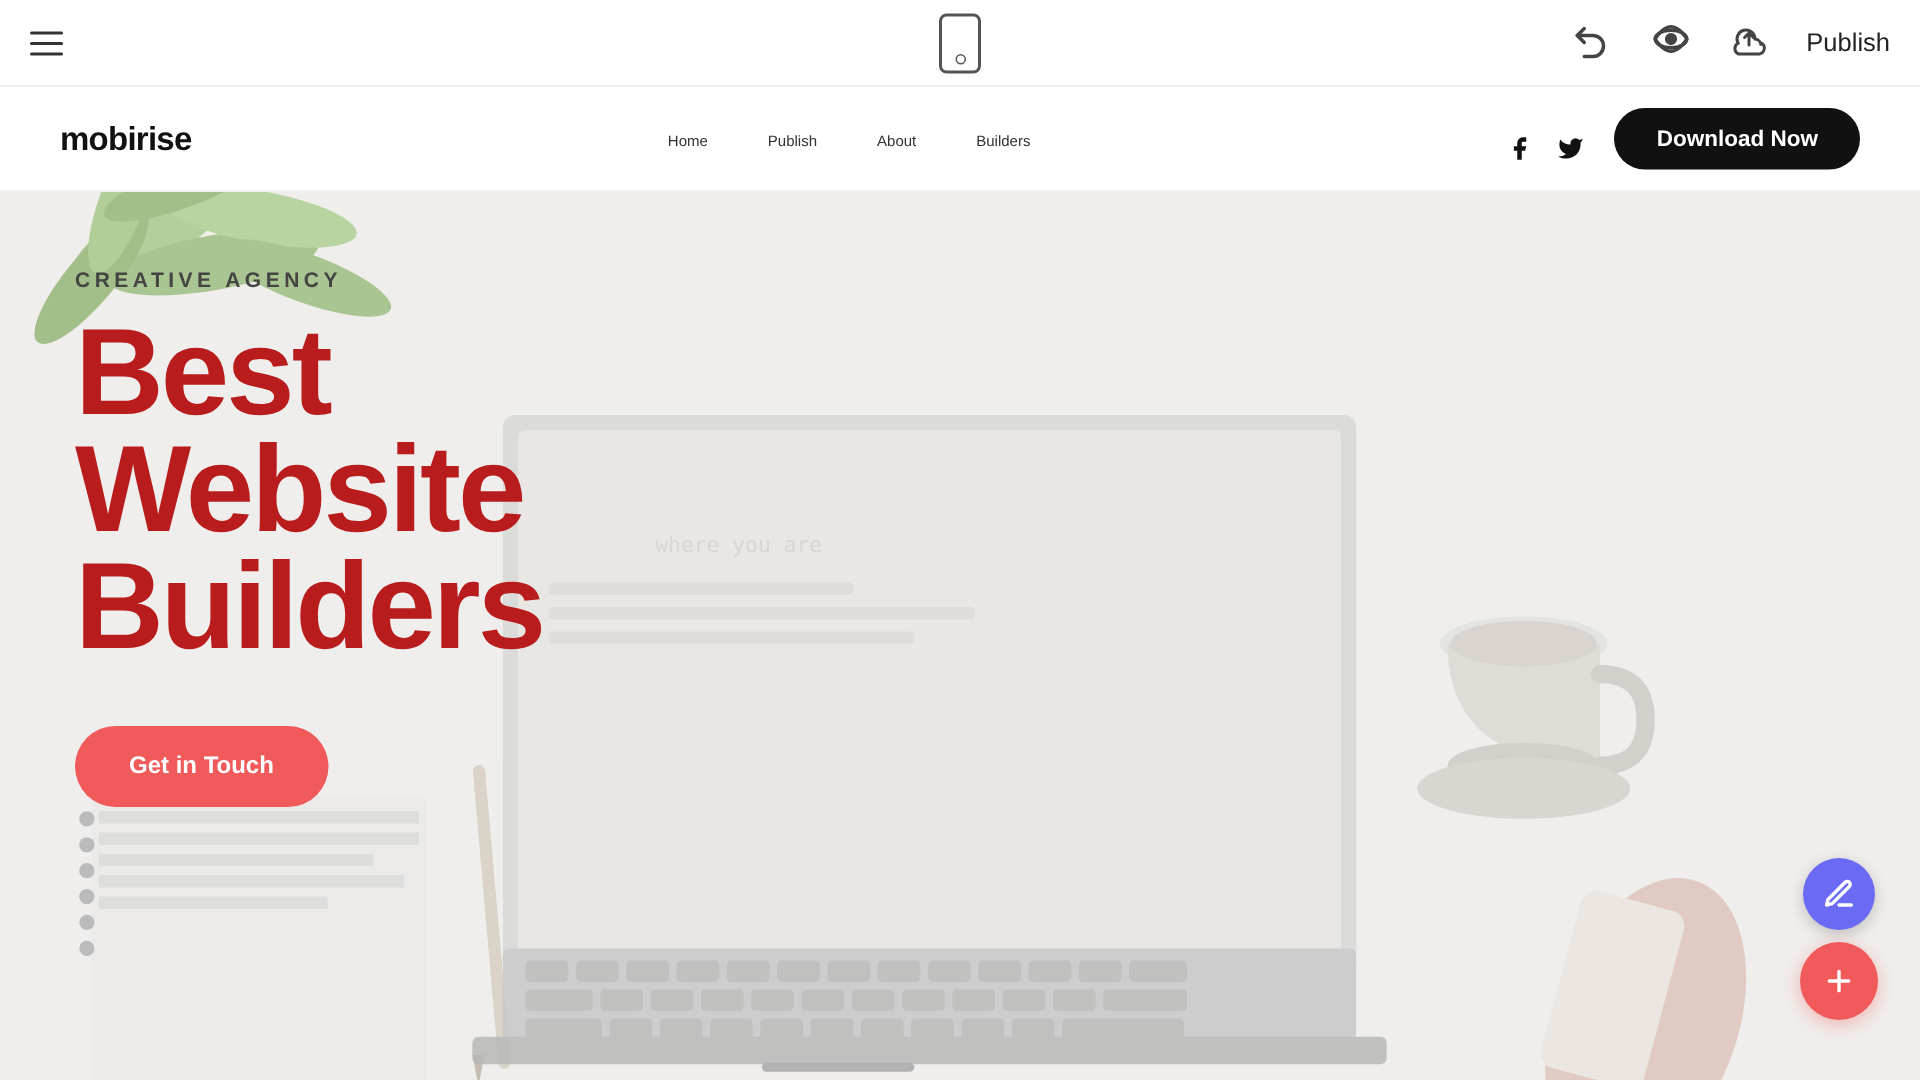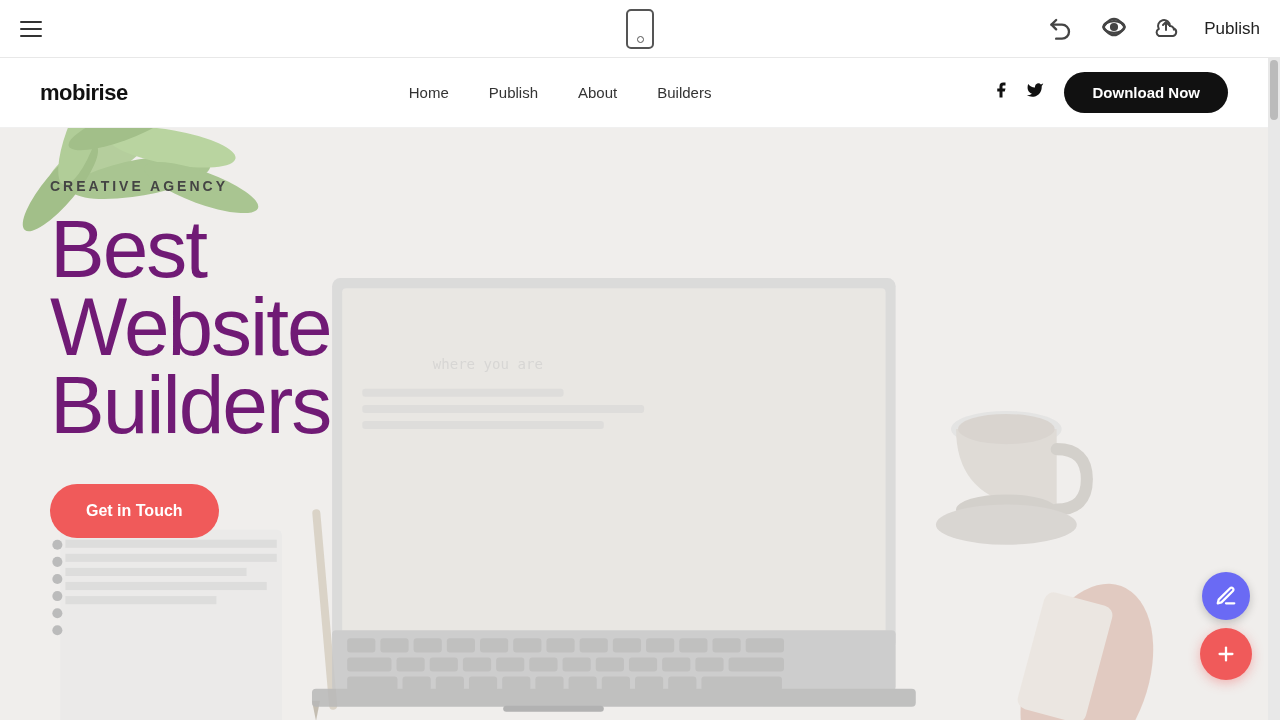--- a/index.html
+++ b/index.html
@@ -90,20 +90,21 @@
       fill: none;
       stroke: #444;
       stroke-width: 2;
     }
 
     
     .content-area {
       display: flex;
       height: calc(720px - 58px);
       overflow: hidden;
+      flex-direction: column;
     }
     .main-content {
       flex: 1;
       overflow: hidden;
       position: relative;
     }
 
     
     .site-navbar {
       display: flex;
@@ -124,25 +125,25 @@
     }
     .site-nav-links {
       display: flex;
       align-items: center;
       gap: 40px;
       list-style: none;
     }
     .site-nav-links a {
       text-decoration: none;
       color: #333;
-      font-size: 15px;
+      font-size: 10px;
     }
     .site-nav-right {
       display: flex;
-      align-items: center;
+      align-items: flex-end;
       gap: 20px;
     }
     .social-icons {
       display: flex;
       gap: 16px;
       align-items: center;
     }
     .social-icon {
       font-size: 17px;
       color: #111;
@@ -185,22 +186,22 @@
     .hero-subtitle {
       font-size: 14px;
       font-weight: 600;
       letter-spacing: 3px;
       color: #444;
       text-transform: uppercase;
       margin-bottom: 16px;
     }
     .hero-title {
       font-size: 82px;
-      font-weight: 400;
-      color: #701a75;
+      font-weight: 700;
+      color: #b91c1c;
       line-height: 0.95;
       margin-bottom: 40px;
       letter-spacing: -2px;
     }
     .hero-cta {
       background: #f05a5a;
       color: #fff;
       border: none;
       border-radius: 50px;
       padding: 18px 36px;

